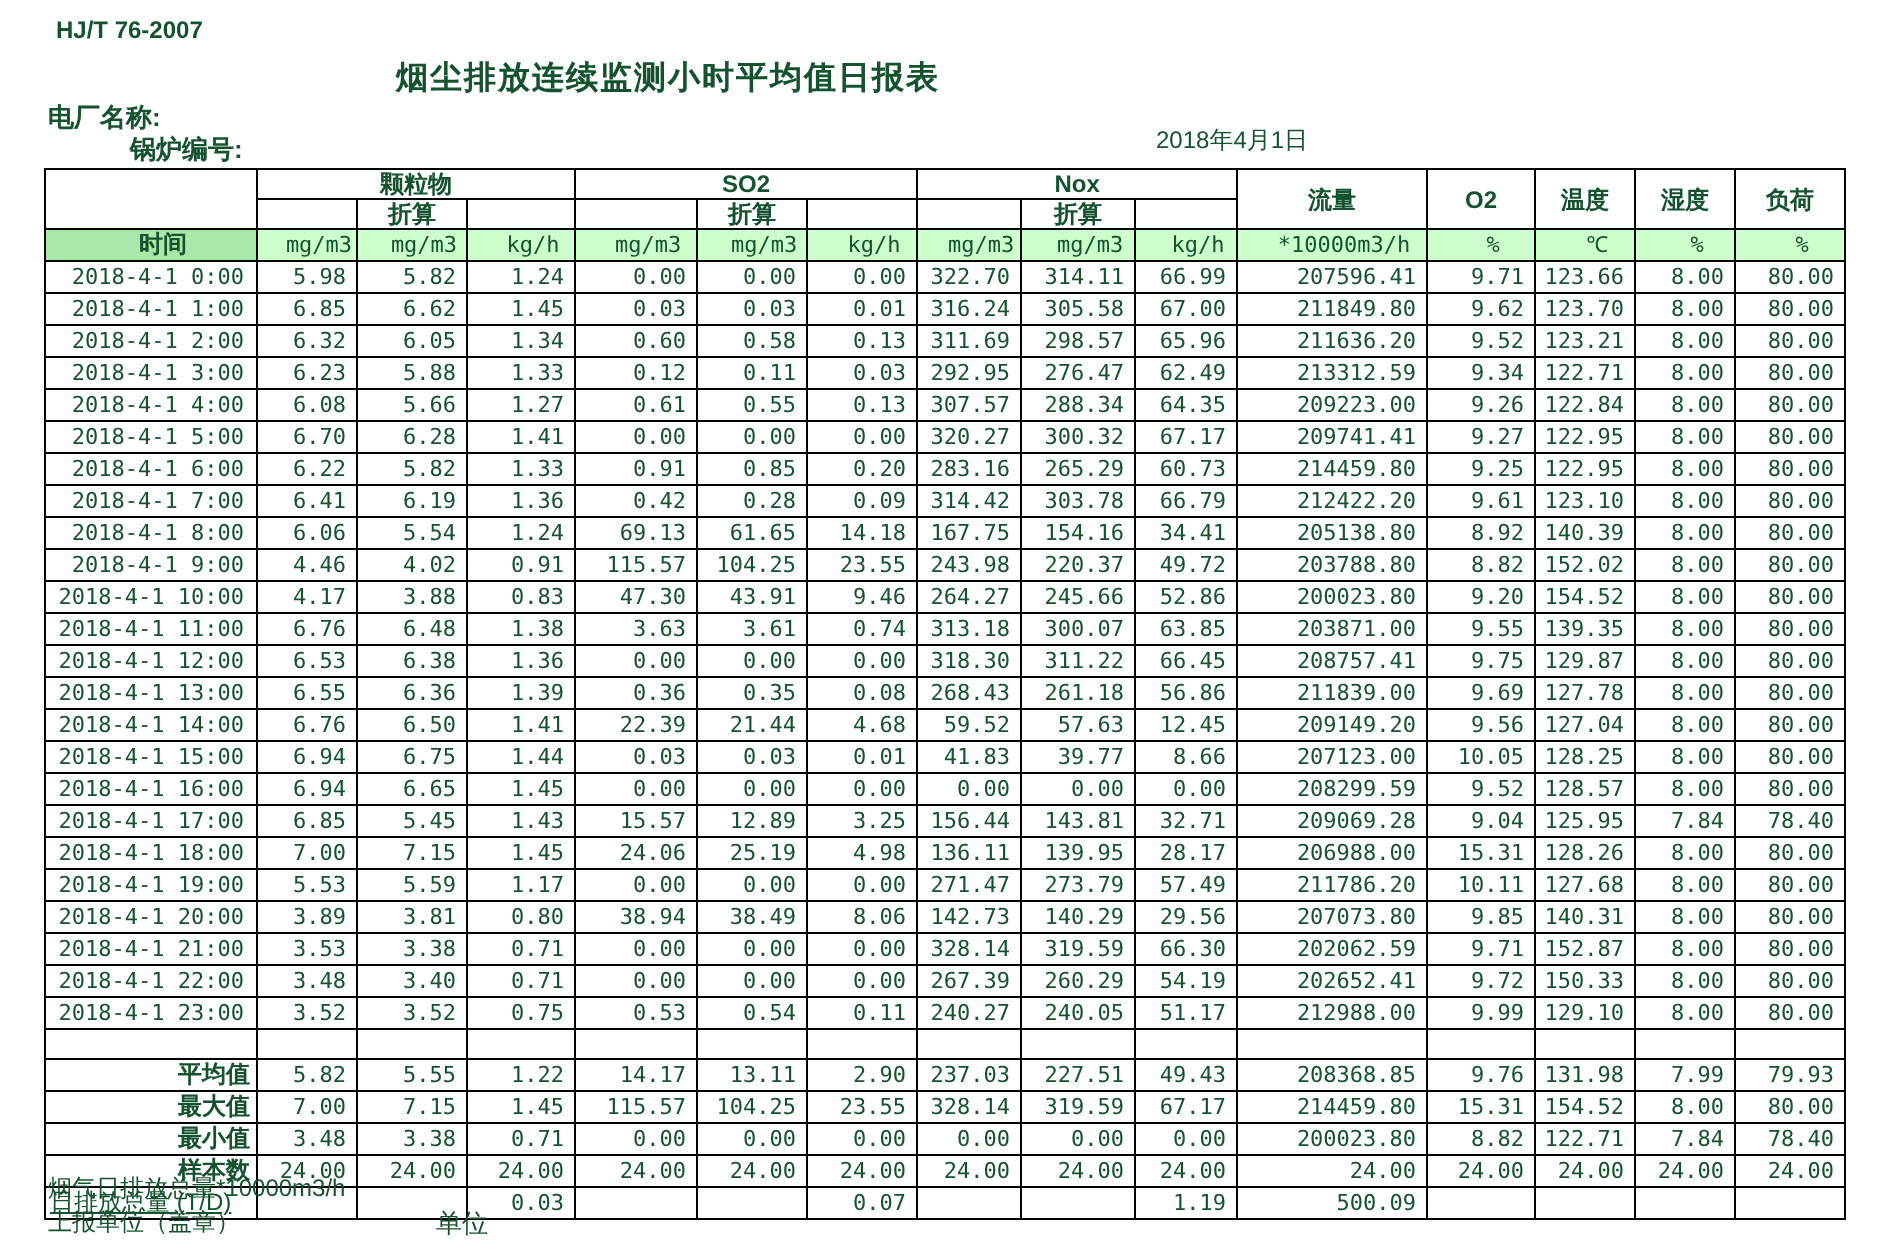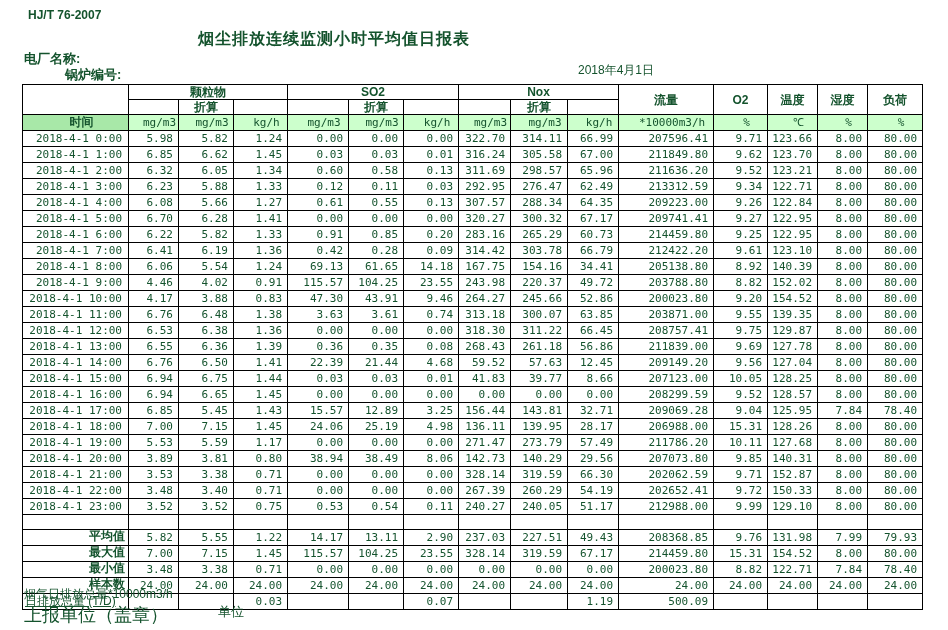--- a/index.html
+++ b/index.html
@@ -17,26 +17,26 @@
      box-sizing:border-box;padding:0;}
   .hrow td{height:14px;line-height:14px;font-size:12px;font-weight:bold;text-align:center;}
   tr.units td{height:15px;line-height:15px;background:var(--units-row-bg,#ccffcc);
      font-family:"DejaVu Sans Mono","Liberation Mono",monospace;font-size:11px;
      text-align:center;font-weight:normal;padding-left:12px;}
   tr.units td.time-hdr{background:var(--time-header-bg,#a8e8a8);
      font-family:"Liberation Sans","DejaVu Sans",sans-serif;font-size:12px;font-weight:bold;}
   tbody td{height:15px;line-height:15px;font-family:"DejaVu Sans Mono","Liberation Mono",monospace;
      font-size:11px;text-align:right;padding-right:5px;}
   tbody td.time-cell{padding-right:6px;}
-  tbody td.summary-label{font-family:Liberation Mono, monospace;
+  tbody td.summary-label{font-family:Liberation Serif, serif;
      font-size:12px;font-weight:bold;padding-right:3px;}
   tbody td.total-label{font-family:"Liberation Sans","DejaVu Sans",sans-serif;
      font-size:12px;font-weight:normal;text-align:left;padding-left:2px;text-decoration:underline;}
   .footer-line1{position:absolute;left:24px;top:586px;font-size:12px;}
-  .footer-line2{position:absolute;left:24px;top:603px;font-size:18px;}
+  .footer-line2{position:absolute;left:24px;top:603px;font-size:12px;}
   .footer-unit{position:absolute;left:218px;top:603px;font-size:13px;}
 </style>
 </head>
 <body>
 
 <div class="page">
 
   <div class="std-code">HJ/T  76-2007</div>
   <div class="title">烟尘排放连续监测小时平均值日报表</div>
   <div class="plant-label">电厂名称:</div>

